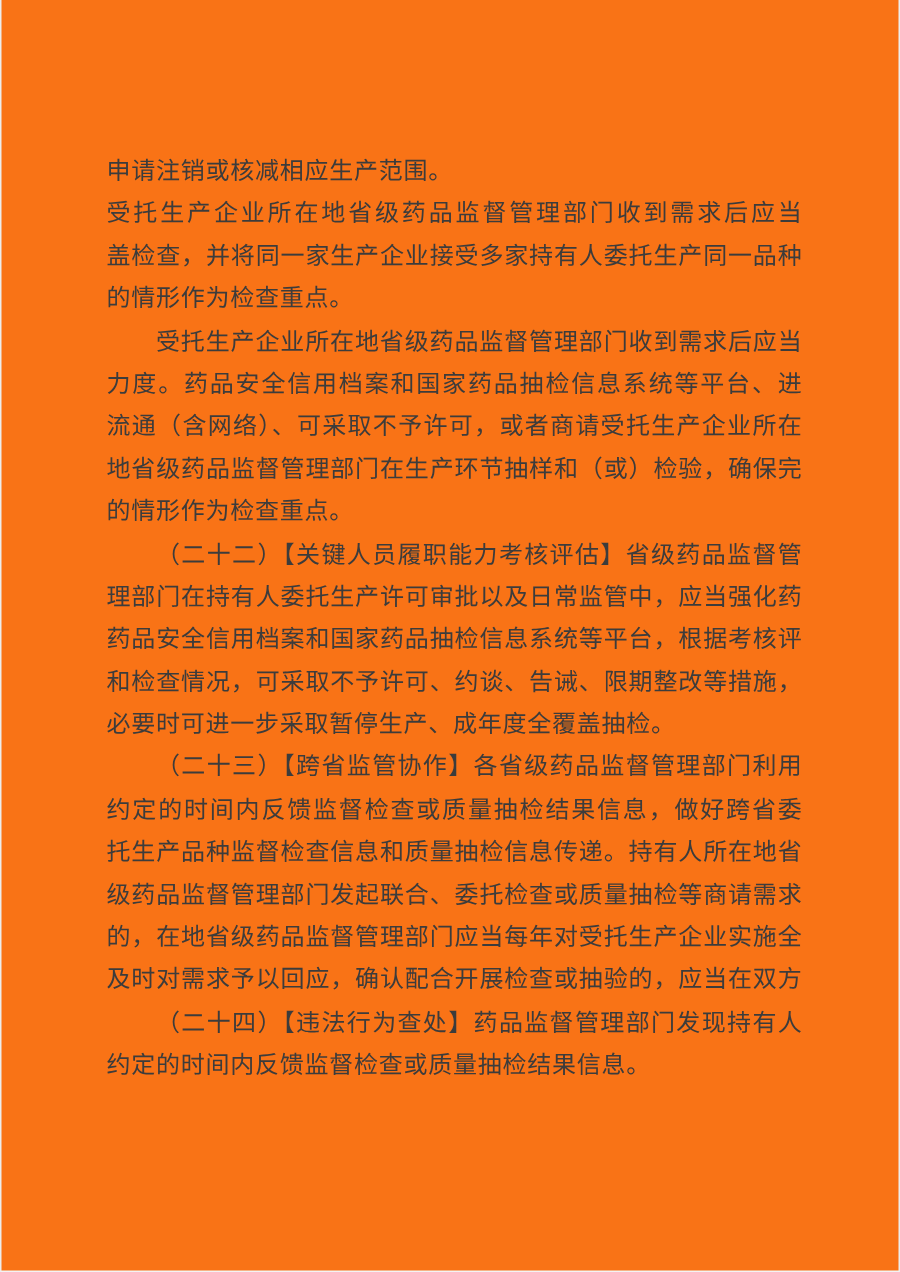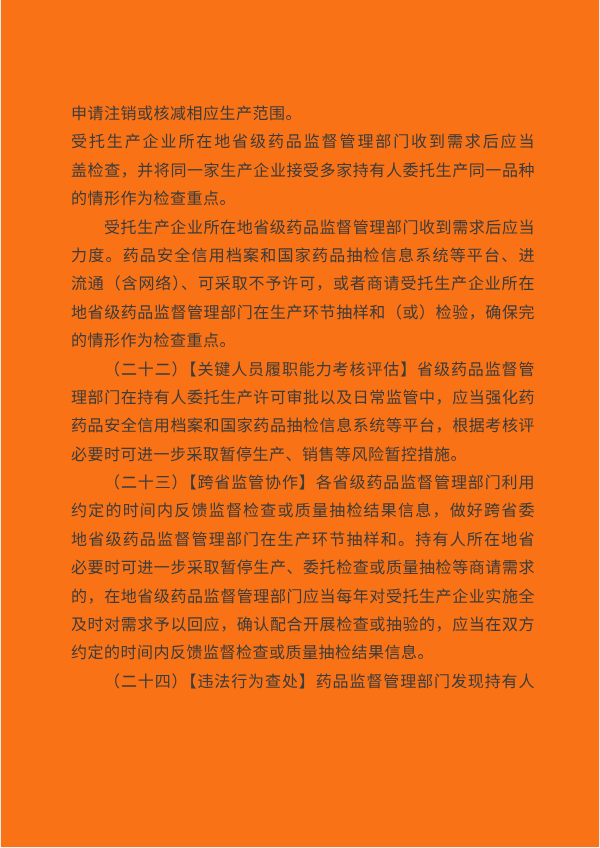--- a/index.html
+++ b/index.html
@@ -52,23 +52,24 @@
       <div class="line just">盖检查，并将同一家生产企业接受多家持有人委托生产同一品种</div>
       <div class="line">的情形作为检查重点。</div>
       <div class="line indent just">受托生产企业所在地省级药品监督管理部门收到需求后应当</div>
       <div class="line just">力度。药品安全信用档案和国家药品抽检信息系统等平台、进口、</div>
       <div class="line just">流通（含网络）、可采取不予许可，或者商请受托生产企业所在</div>
       <div class="line just">地省级药品监督管理部门在生产环节抽样和（或）检验，确保完</div>
       <div class="line">的情形作为检查重点。</div>
       <div class="line indent just">（二十二）【关键人员履职能力考核评估】省级药品监督管</div>
       <div class="line just">理部门在持有人委托生产许可审批以及日常监管中，应当强化药</div>
       <div class="line just">药品安全信用档案和国家药品抽检信息系统等平台，根据考核评估</div>
-      <div class="line">必要时可进一步采取暂停生产、销售等风险暂控措施。</div>
+      <div class="line just">和检查情况，可采取不予许可、约谈、告诫、限期整改等措施，</div>
+      <div class="line">必要时可进一步采取暂停生产、成年度全覆盖抽检。</div>
       <div class="line indent just">（二十三）【跨省监管协作】各省级药品监督管理部门利用</div>
       <div class="line just">约定的时间内反馈监督检查或质量抽检结果信息，做好跨省委</div>
-      <div class="line just">地省级药品监督管理部门在生产环节抽样和。持有人所在地省</div>
-      <div class="line just">必要时可进一步采取暂停生产、委托检查或质量抽检等商请需求</div>
+      <div class="line just">托生产品种监督检查信息和质量抽检信息传递。持有人所在地省</div>
+      <div class="line just">级药品监督管理部门发起联合、委托检查或质量抽检等商请需求</div>
       <div class="line just">的，在地省级药品监督管理部门应当每年对受托生产企业实施全覆</div>
       <div class="line just">及时对需求予以回应，确认配合开展检查或抽验的，应当在双方</div>
+      <div class="line indent just">（二十四）【违法行为查处】药品监督管理部门发现持有人</div>
       <div class="line">约定的时间内反馈监督检查或质量抽检结果信息。</div>
-      <div class="line indent just">（二十四）【违法行为查处】药品监督管理部门发现持有人</div>
     </div>
 </div>
 
 </body></html>

